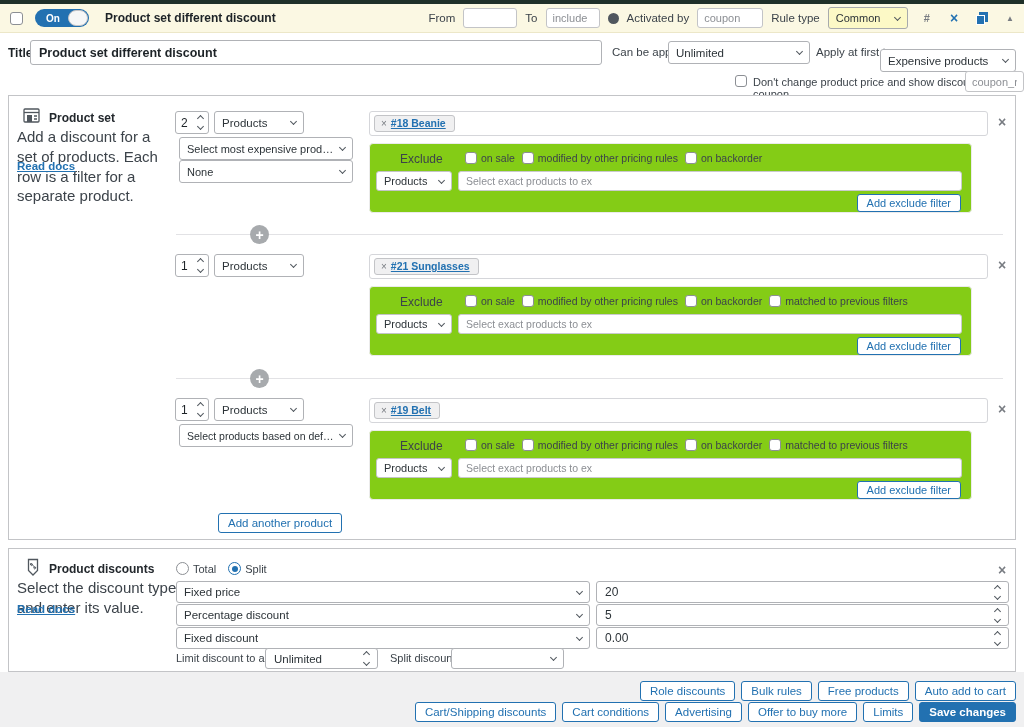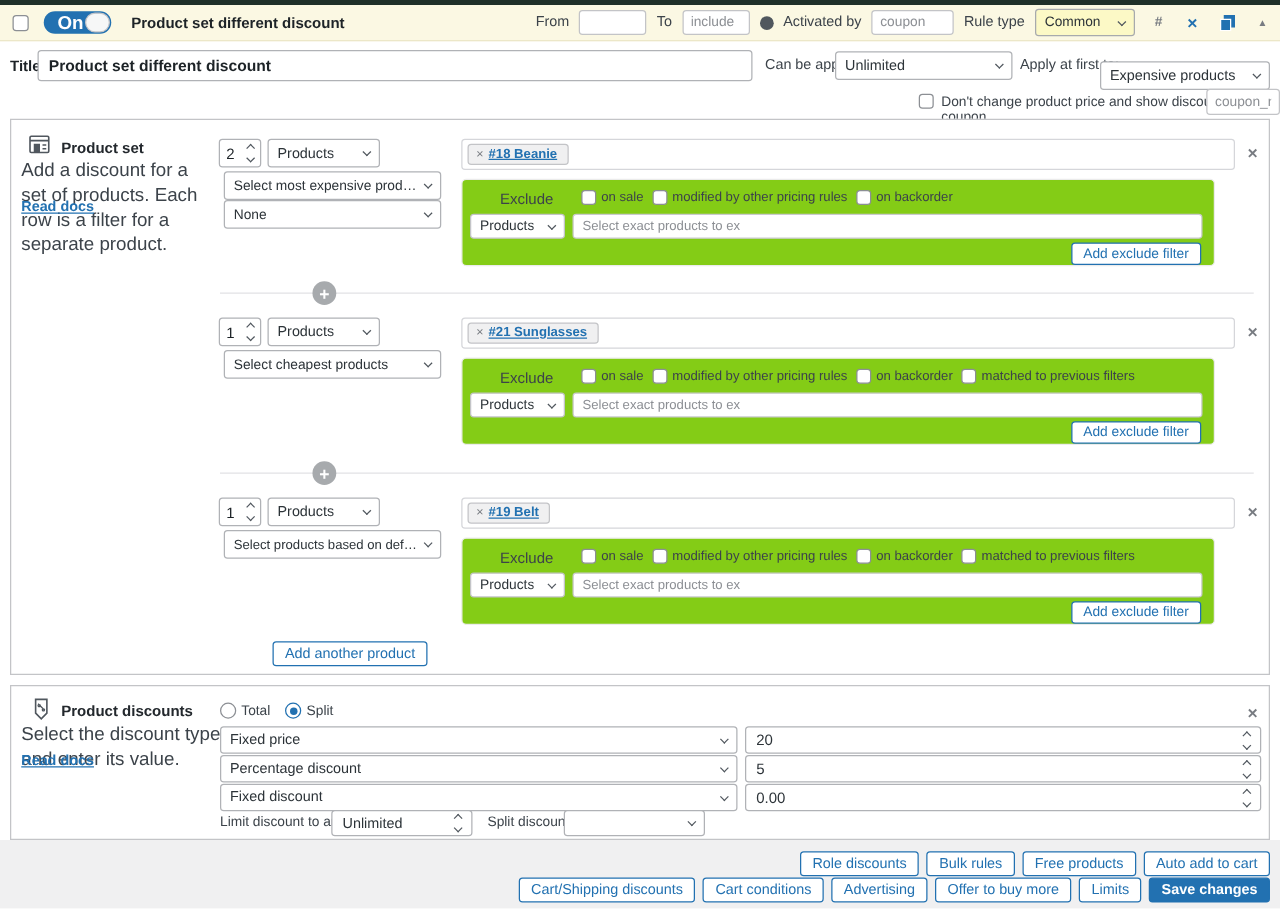--- a/index.html
+++ b/index.html
@@ -11,21 +11,21 @@
   .headerbar{left:0;top:4px;width:1024px;height:29px;background:#fbf8e3;border-bottom:1px solid #ece7c8;
     display:flex;align-items:center;padding:0 10px;gap:8px;font-size:11px;color:#3c434a;}
 
   .cb{width:13px;height:13px;border:1px solid #8c8f94;border-radius:3px;background:#fff;display:inline-block;flex:none;box-sizing:border-box;}
   .cb.sm{width:12px;height:12px;}
   .radio{width:13px;height:13px;border:1px solid #8c8f94;border-radius:50%;background:#fff;display:inline-block;flex:none;box-sizing:border-box;position:relative;}
   .radio.checked{border-color:#2271b1;}
   .radio.checked::after{content:"";position:absolute;left:2.5px;top:2.5px;width:6px;height:6px;border-radius:50%;background:#2271b1;}
 
   .toggle{width:54px;height:18px;border-radius:10px;background:#2271b1;position:relative;display:flex;align-items:center;flex:none;margin-left:4px;cursor:pointer;}
-  .toggle-label{color:#fff;font-size:15px;font-weight:700;margin-left:11px;}
+  .toggle-label{color:#fff;font-size:10px;font-weight:700;margin-left:11px;}
   .knob{position:absolute;right:1px;top:1px;width:20px;height:16px;background:#f6f7f7;border:1px solid #c3c4c7;border-radius:8px;box-sizing:border-box;}
 
   .rule-title{font-weight:700;font-size:12px;color:#1d2327;margin-left:8px;}
   .spacer{flex:1;}
   input{font-family:inherit;}
   .hin{height:20px;border:1px solid #c3c4c7;border-radius:3px;background:#fff;font-size:11px;padding:4px 6px;box-sizing:border-box;color:#3c434a;}
   input::placeholder{color:#8c8f94;opacity:1;}
   .info-dot{width:11px;height:11px;border-radius:50%;background:#50575e;display:inline-block;flex:none;}
   .hash{color:#787c82;font-weight:700;font-size:11px;margin-left:8px;}
   .xblue{color:#2271b1;font-weight:700;font-size:14px;margin-left:12px;cursor:pointer;}
@@ -204,24 +204,20 @@
       <span>1</span>
       <span class="stepper">
           <i class="up"></i>
           <i class="dn"></i>
         </span>
     </span>
     <span class="abs select" style="left:205px;top:158px;width:90px;">
       <span>Products</span>
         <i class="chev down"></i>
     </span>
-    <span class="abs select" style="left:170px;top:184px;width:174px;font-size:11px;">
-      <span>Select cheapest products</span>
-        <i class="chev down"></i>
-    </span>
     <span class="abs tagfield" style="left:360px;top:158px;width:619px;height:25px;">
       <span class="pill">
         <span class="pillx">×</span>
         <a>#21 Sunglasses</a>
       </span>
     </span>
     <span class="abs rowclose" style="left:989px;top:162px;">×</span>
     <div class="abs exclude" style="left:360px;top:190px;width:603px;height:70px;">
       <span class="abs exlabel" style="left:30px;top:8px;">Exclude</span>
       <span class="abs cbrow" style="left:95px;top:8px;">

